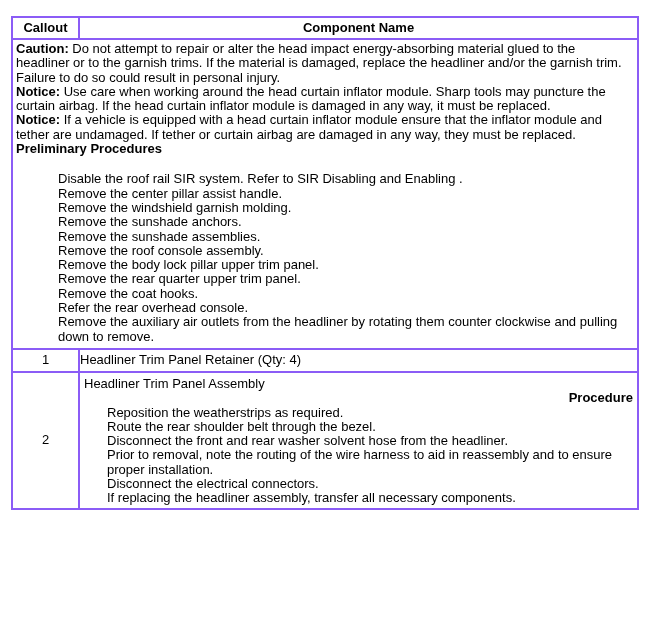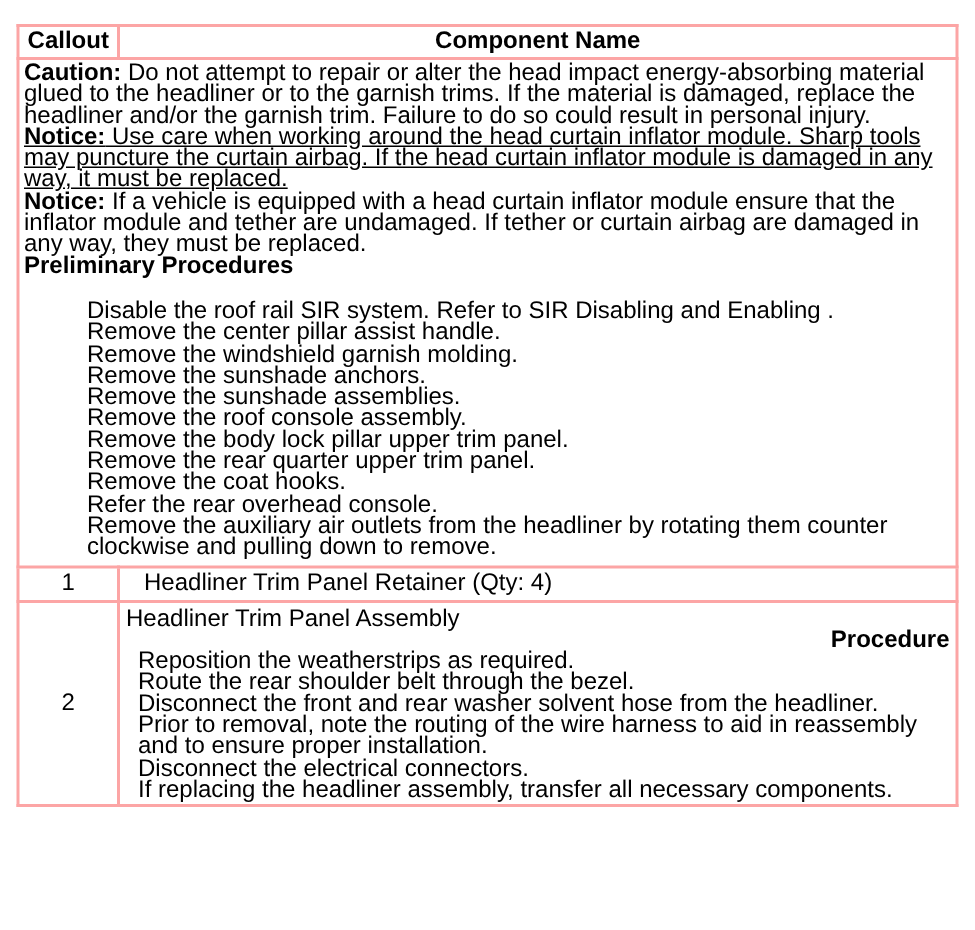--- a/index.html
+++ b/index.html
@@ -16,66 +16,66 @@
   .doc-table {
     position: absolute;
     left: 11px;
     top: 16px;
     width: 628px;
     border-collapse: collapse;
     table-layout: fixed;
   }
   .doc-table th,
   .doc-table td {
-    border: 2px solid #fca5a5;
-    font-size: 16px;
+    border: 2px solid #8b5cf6;
+    font-size: 13px;
     line-height: 14.3px;
   }
   .col-callout { width: 67px; }
   .doc-table th {
     height: 20px;
     font-weight: bold;
     text-align: center;
     vertical-align: middle;
     padding: 0 2px;
   }
   .notes-cell {
     vertical-align: top;
     padding: 2px 5px 0 3px;
   }
   .notes-cell p, .component-cell-2 p { margin: 0; }
   .caution-para  { margin: 0 0 28px 0; }
-  .notice1-para  { margin: 0 0 24px 0; text-decoration: underline; }
+  .notice1-para  { margin: 0 0 24px 0; }
   .notice2-para  { margin: 0 0 21px 0; }
   .note-label { font-weight: bold; }
   .prelim-heading {
     font-weight: bold;
     margin: 0 0 19px 42px;
   }
   .prelim-steps { margin: 16px 0 4px 42px; }
   .callout-cell {
     text-align: center;
     vertical-align: middle;
   }
   .item-row-1 td { height: 19px; }
   .component-cell {
     vertical-align: middle;
-    padding: 1px 16px;
+    padding: 1px 0;
   }
   .component-cell-2 {
     vertical-align: top;
     padding: 4px 4px 2px 4px;
   }
   .assembly-title { margin: 0 0 18px 0; }
   .procedure-heading {
     font-weight: bold;
     margin: 0 0 18px 23px;
     text-align: right;
   }
-  .procedure-steps { margin-left: 8px; }
+  .procedure-steps { margin-left: 23px; }
   .step { margin: 0; }
 </style>
 </head>
 <body>
 
 <table class="doc-table">
   <colgroup>
     <col class="col-callout">
     <col>
   </colgroup>

